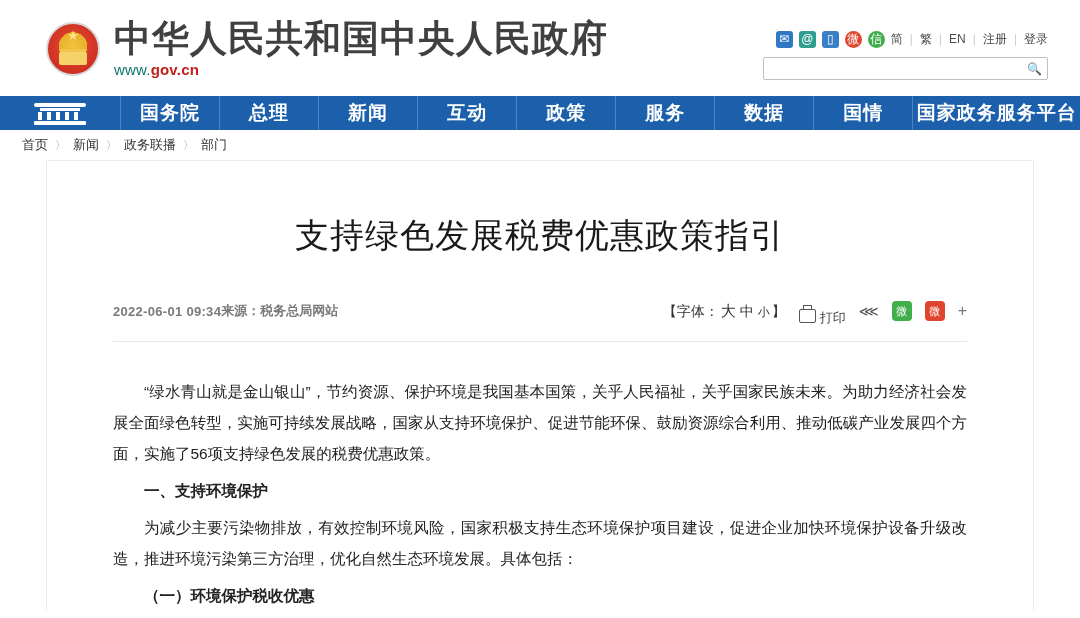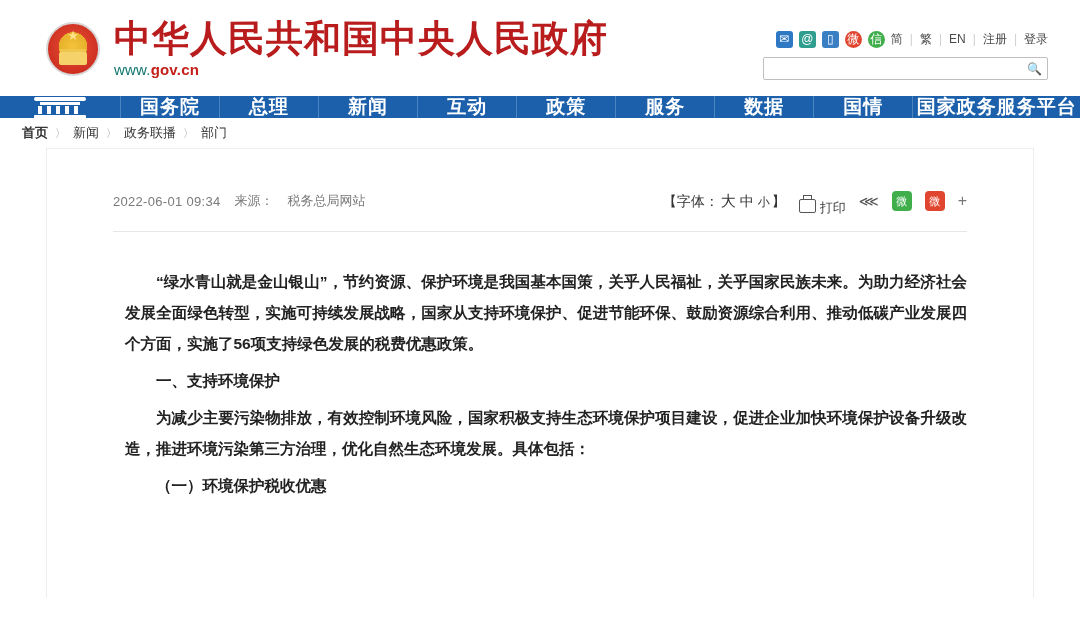--- a/index.html
+++ b/index.html
@@ -57,21 +57,21 @@
     border-radius: 2px;
     box-shadow: 0 -4px 0 -1px #f0c64f;
   }
   .title-block {
     margin-left: 14px;
   }
   .gov-title {
     font-family: "Liberation Serif", serif;
     font-weight: bold;
     font-size: 37px;
-    color: #b91c1c;
+    color: #404040;
     letter-spacing: 1px;
     line-height: 1.05;
   }
   .gov-url {
     font-size: 15px;
     color: #c4201a;
     font-weight: bold;
     letter-spacing: 0.2px;
     margin-top: 2px;
     font-family: "Liberation Sans", sans-serif;
@@ -135,21 +135,21 @@
     display: flex;
     align-items: center;
     justify-content: center;
     color: #1565c0;
     font-size: 12px;
     cursor: pointer;
   }
 
   
   .main-nav {
-    height: 22px;
+    height: 34px;
     background: #1c60ab;
     display: flex;
     align-items: stretch;
     color: #fff;
     font-size: 19px;
     font-family: "Liberation Sans", sans-serif;
   }
   .nav-home {
     width: 120px;
     display: flex;
@@ -205,21 +205,21 @@
     align-items: center;
     padding-left: 22px;
     font-size: 13px;
     color: #333;
     background: #fff;
   }
   .breadcrumb a {
     color: #333;
     text-decoration: none;
   }
-  .breadcrumb .bc-first { font-weight: bold; }
+  .breadcrumb .bc-first { font-weight: normal; }
   .breadcrumb .bc-sep {
     color: #9a9a9a;
     margin: 0 7px;
     font-size: 11px;
   }
 
   
   .article-wrap {
     margin: 0 46px 0 46px;
     border: 1px solid #ededed;
@@ -248,22 +248,22 @@
     align-items: center;
     justify-content: space-between;
     font-size: 13px;
     color: #7a7a7a;
     padding-bottom: 14px;
     border-bottom: 1px solid #e6e6e6;
   }
   .meta-left {
     display: flex;
     align-items: center;
-    gap: 14px;
-    font-family: "Liberation Sans", sans-serif;
+    font-family: "Liberation Sans", sans-serif;
+    font-weight: bold;
   }
   .meta-date { letter-spacing: 0.3px; }
   .meta-right {
     display: flex;
     align-items: center;
     gap: 13px;
     color: #555;
   }
   .fontsize-group { color: #333; font-size: 14px; }
   .fontsize-group .fs { margin: 0 2px; cursor: pointer; }
@@ -314,21 +314,21 @@
   .share-plus { color: #777; font-size: 16px; cursor: pointer; }
 
   .article-body {
     margin-top: 34px;
     font-size: 15.5px;
     line-height: 2.0;
     color: #222;
     font-family: "Liberation Sans", sans-serif;
     text-align: justify;
   }
-  .article-body p { margin: 0 0 6px 12px; font-weight: bold; }
+  .article-body p { margin: 0 0 6px 0; }
   .para-indent { text-indent: 2em; }
   .sec-head {
     text-indent: 2em;
     font-weight: bold;
     margin: 10px 0 6px 0;
   }
 </style>
 </head>
 <body>
 
@@ -390,20 +390,21 @@
   <span class="bc-sep">〉</span>
   <a>新闻</a>
   <span class="bc-sep">〉</span>
   <a>政务联播</a>
   <span class="bc-sep">〉</span>
   <a>部门</a>
 </div>
 
 <div class="article-wrap">
   <div class="article-inner">
+    <h1 class="article-title">支持绿色发展税费优惠政策指引</h1>
 
     <div class="meta-row">
       <div class="meta-left">
         <span class="meta-date">2022-06-01 09:34</span>
         <span>来源：</span>
         <span>税务总局网站</span>
       </div>
       <div class="meta-right">
         <span class="fontsize-group"><span>【字体：</span><span class="fs fs-large">大</span><span class="fs fs-mid">中</span><span class="fs fs-small">小</span><span>】</span></span>
         <span class="print-btn">

